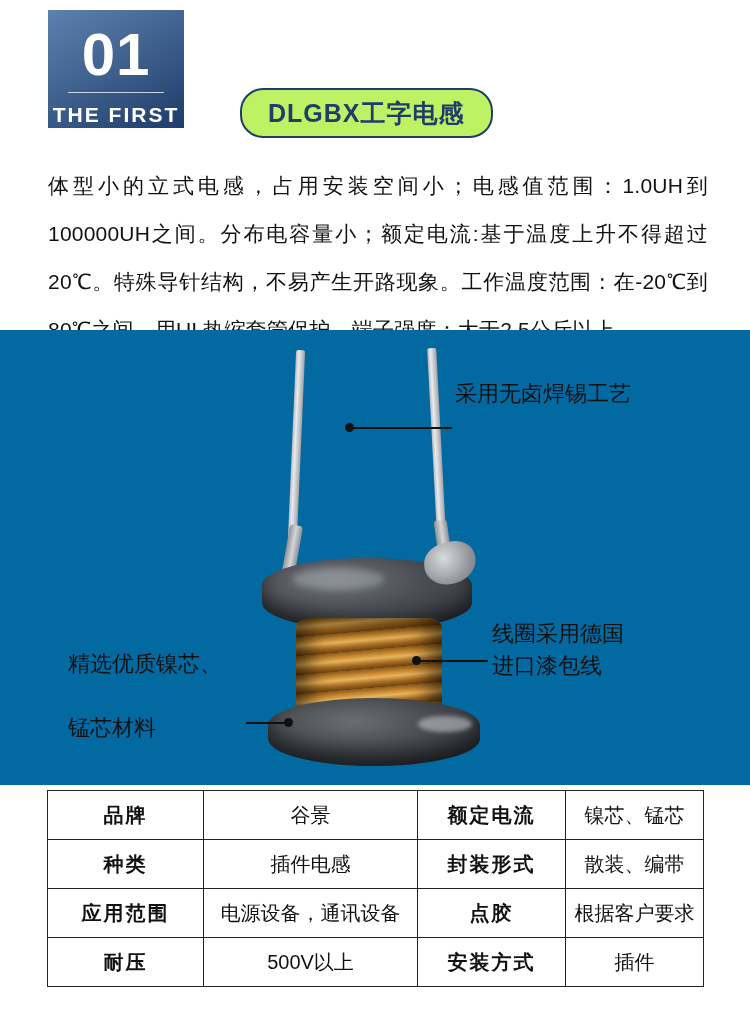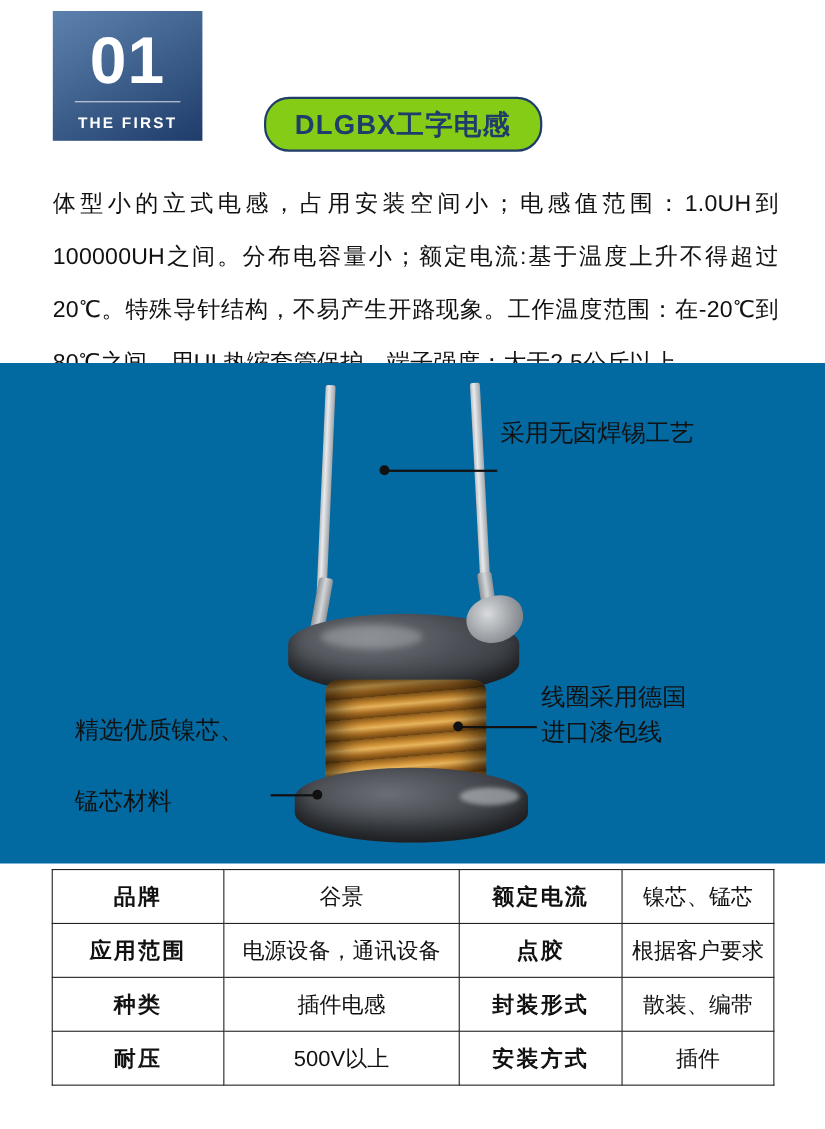--- a/index.html
+++ b/index.html
@@ -35,35 +35,35 @@
     line-height: 74px;
     font-family: "Liberation Sans", sans-serif;
   }
   .badge .rule {
     width: 96px;
     height: 1px;
     background: rgba(255,255,255,.75);
     margin: 0 auto 10px auto;
   }
   .badge .sub {
-    font-size: 14px;
+    font-size: 21px;
     letter-spacing: 2px;
     text-align: center;
     font-weight: bold;
   }
 
   .title-pill {
     position: absolute;
     left: 240px;
     top: 88px;
     height: 46px;
     padding: 0 26px;
     border: 2px solid #1f3c6b;
     border-radius: 23px;
-    background: #84cc16;
+    background: #bef264;
     display: flex;
     align-items: center;
     justify-content: center;
   }
   .title-pill span {
     font-size: 25px;
     font-weight: bold;
     color: #1f3c6b;
     letter-spacing: 1px;
     white-space: nowrap;
@@ -320,30 +320,30 @@
       <col class="c4">
     </colgroup>
   <tbody>
     <tr>
       <td class="k">品牌</td>
       <td>谷景</td>
       <td class="k">额定电流</td>
       <td>镍芯、锰芯</td>
     </tr>
     <tr>
+      <td class="k">种类</td>
+      <td>插件电感</td>
+      <td class="k">封装形式</td>
+      <td>散装、编带</td>
+    </tr>
+    <tr>
       <td class="k">应用范围</td>
       <td>电源设备，通讯设备</td>
       <td class="k">点胶</td>
       <td>根据客户要求</td>
-    </tr>
-    <tr>
-      <td class="k">种类</td>
-      <td>插件电感</td>
-      <td class="k">封装形式</td>
-      <td>散装、编带</td>
     </tr>
     <tr>
       <td class="k">耐压</td>
       <td>500V以上</td>
       <td class="k">安装方式</td>
       <td>插件</td>
     </tr>
   </tbody>
 </table>
 

